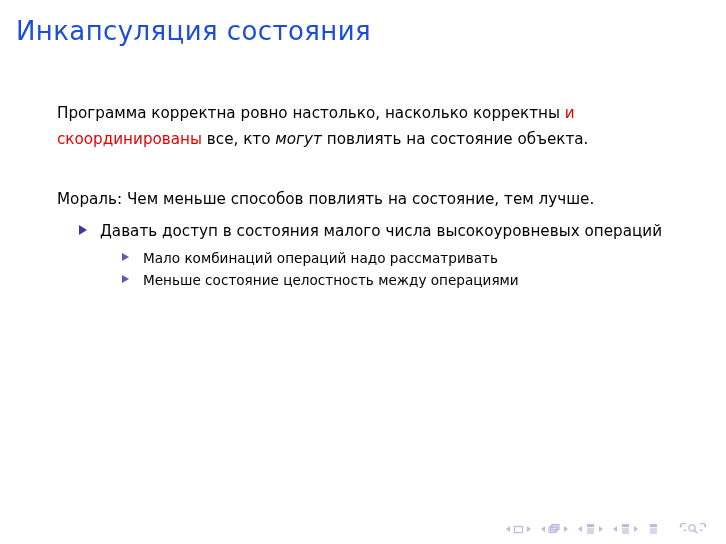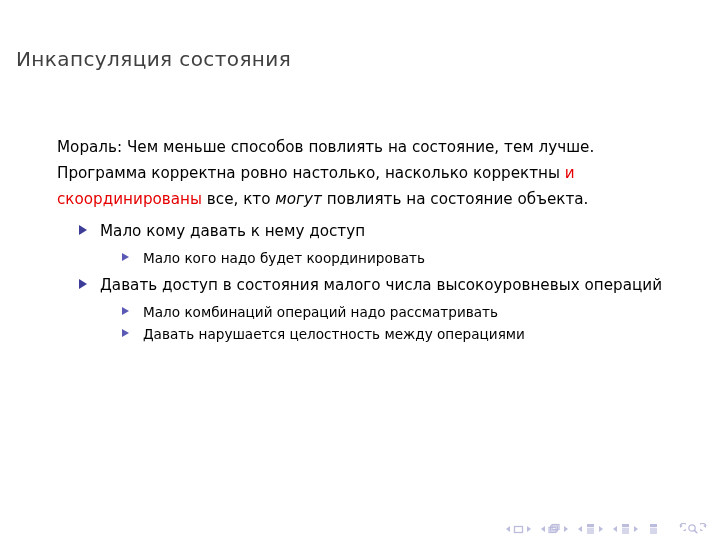--- a/index.html
+++ b/index.html
@@ -14,26 +14,25 @@
     font-family: "DejaVu Sans", sans-serif;
     color: #000000;
     position: relative;
   }
 
   
   #slide-title {
     position: absolute;
     left: 16px;
     top: 18px;
-    font-size: 20px;
+    font-size: 26px;
     line-height: 26px;
-    color: #404040;
+    color: #1d4ed8;
     letter-spacing: 0.4px;
     white-space: nowrap;
-    margin-top: 28px;
   }
 
   
   #slide-body {
     position: absolute;
     left: 57px;
     top: 100px;
     width: 620px;
   }
 
@@ -131,51 +130,39 @@
   #nav-circles { display: flex; align-items: center; margin-left: 14px; }
   #nav-circles > svg { margin-left: 1px; }
 </style>
 </head>
 <body>
 
 <div id="slide-title">Инкапсуляция состояния</div>
 
 <div id="slide-body">
 
+  <p class="para" id="para-intro"><span>Программа корректна ровно настолько, насколько корректны </span><span class="para-alert">и скоординированы</span><span> все, кто </span><span class="para-em">могут</span><span> повлиять на состояние объекта.</span></p>
+
   <p class="para" id="para-moral">Мораль: Чем меньше способов повлиять на состояние, тем лучше.</p>
 
-  <p class="para" id="para-intro"><span>Программа корректна ровно настолько, насколько корректны </span><span class="para-alert">и скоординированы</span><span> все, кто </span><span class="para-em">могут</span><span> повлиять на состояние объекта.</span></p>
-
   <ul class="lvl1">
 
-    <li class="item1">
-      <span class="bullet"></span>
-      <span>Мало кому давать к нему доступ</span>
-      <div class="sub-wrap">
-        <ul class="lvl2">
-          <li class="item2">
-            <span class="bullet"></span>
-            <span>Мало кого надо будет координировать</span>
-          </li>
-        </ul>
-      </div>
-    </li>
 
     <li class="item1">
       <span class="bullet"></span>
       <span>Давать доступ в состояния малого числа высокоуровневых операций</span>
       <div class="sub-wrap">
         <ul class="lvl2">
           <li class="item2">
             <span class="bullet"></span>
             <span>Мало комбинаций операций надо рассматривать</span>
           </li>
           <li class="item2">
             <span class="bullet"></span>
-            <span>Давать нарушается целостность между операциями</span>
+            <span>Меньше состояние целостность между операциями</span>
           </li>
         </ul>
       </div>
     </li>
 
   </ul>
 </div>
 
 <div id="nav-bar">
 

